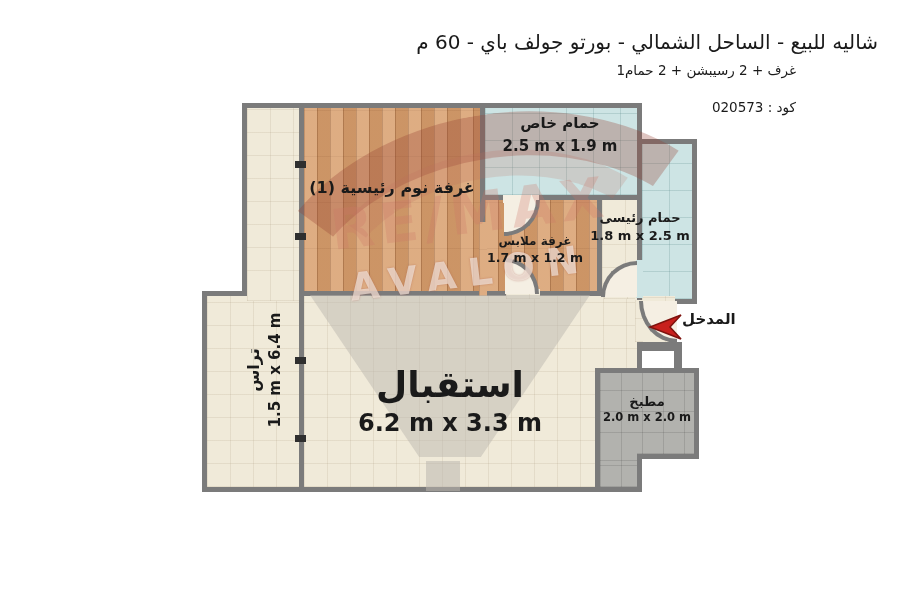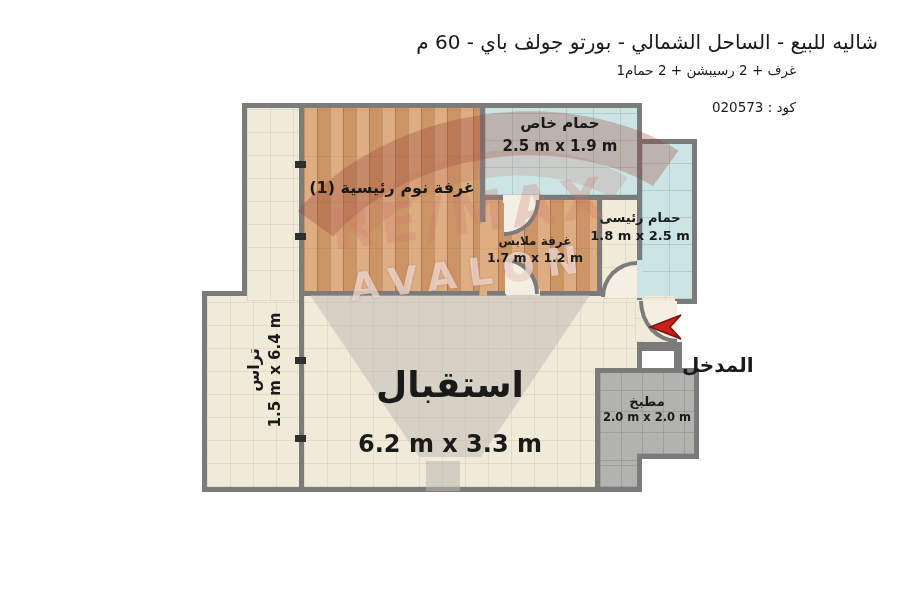--- a/index.html
+++ b/index.html
@@ -105,25 +105,25 @@
   <div class="lbl" style="left:470px;top:234px;width:130px;">
     <div class="nm" dir="rtl" style="font-size:12px;">غرفة ملابس</div>
     <div class="dm" dir="ltr" style="font-size:12.5px;margin-top:1px;">1.7 m x 1.2 m</div>
   </div>
   <div class="lbl" style="left:172px;top:342px;width:200px;height:56px;transform:rotate(-90deg);">
     <div class="nm" dir="rtl" style="font-size:16px;">تراس</div>
     <div class="dm" dir="ltr" style="font-size:15px;margin-top:2px;">1.5 m x 6.4 m</div>
   </div>
   <div class="lbl" style="left:310px;top:362px;width:280px;">
     <div class="nm" dir="rtl" style="font-size:36px;">استقبال</div>
-    <div class="dm" dir="ltr" style="font-size:24px;margin-top:22px;">6.2 m x 3.3 m</div>
+    <div class="dm" dir="ltr" style="font-size:24px;margin-top:1px;">6.2 m x 3.3 m</div>
   </div>
   <div class="lbl" style="left:595px;top:394px;width:104px;">
     <div class="nm" dir="rtl" style="font-size:13px;">مطبخ</div>
     <div class="dm" dir="ltr" style="font-size:11.5px;margin-top:0;">2.0 m x 2.0 m</div>
   </div>
 
   <svg class="abs" style="left:648px;top:314px;" width="34" height="26" viewBox="0 0 34 26">
     <polygon points="33,1 2,13 33,25 22,13" fill="#c8201d" stroke="#7e120e" stroke-width="1.5"></polygon>
   </svg>
-  <div class="abs nm" dir="rtl" style="left:682px;top:310px;font-size:20px;margin-top:43px;">المدخل</div>
+  <div class="abs nm" dir="rtl" style="left:682px;top:310px;font-size:15px;">المدخل</div>
 
 </div>
 
 </body></html>

